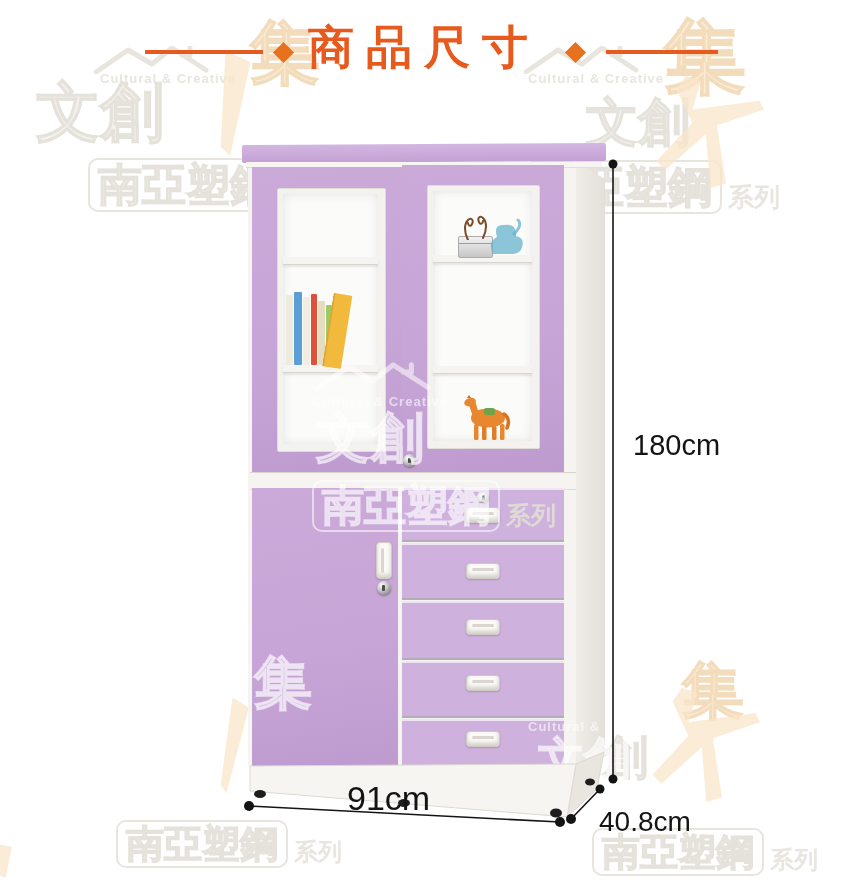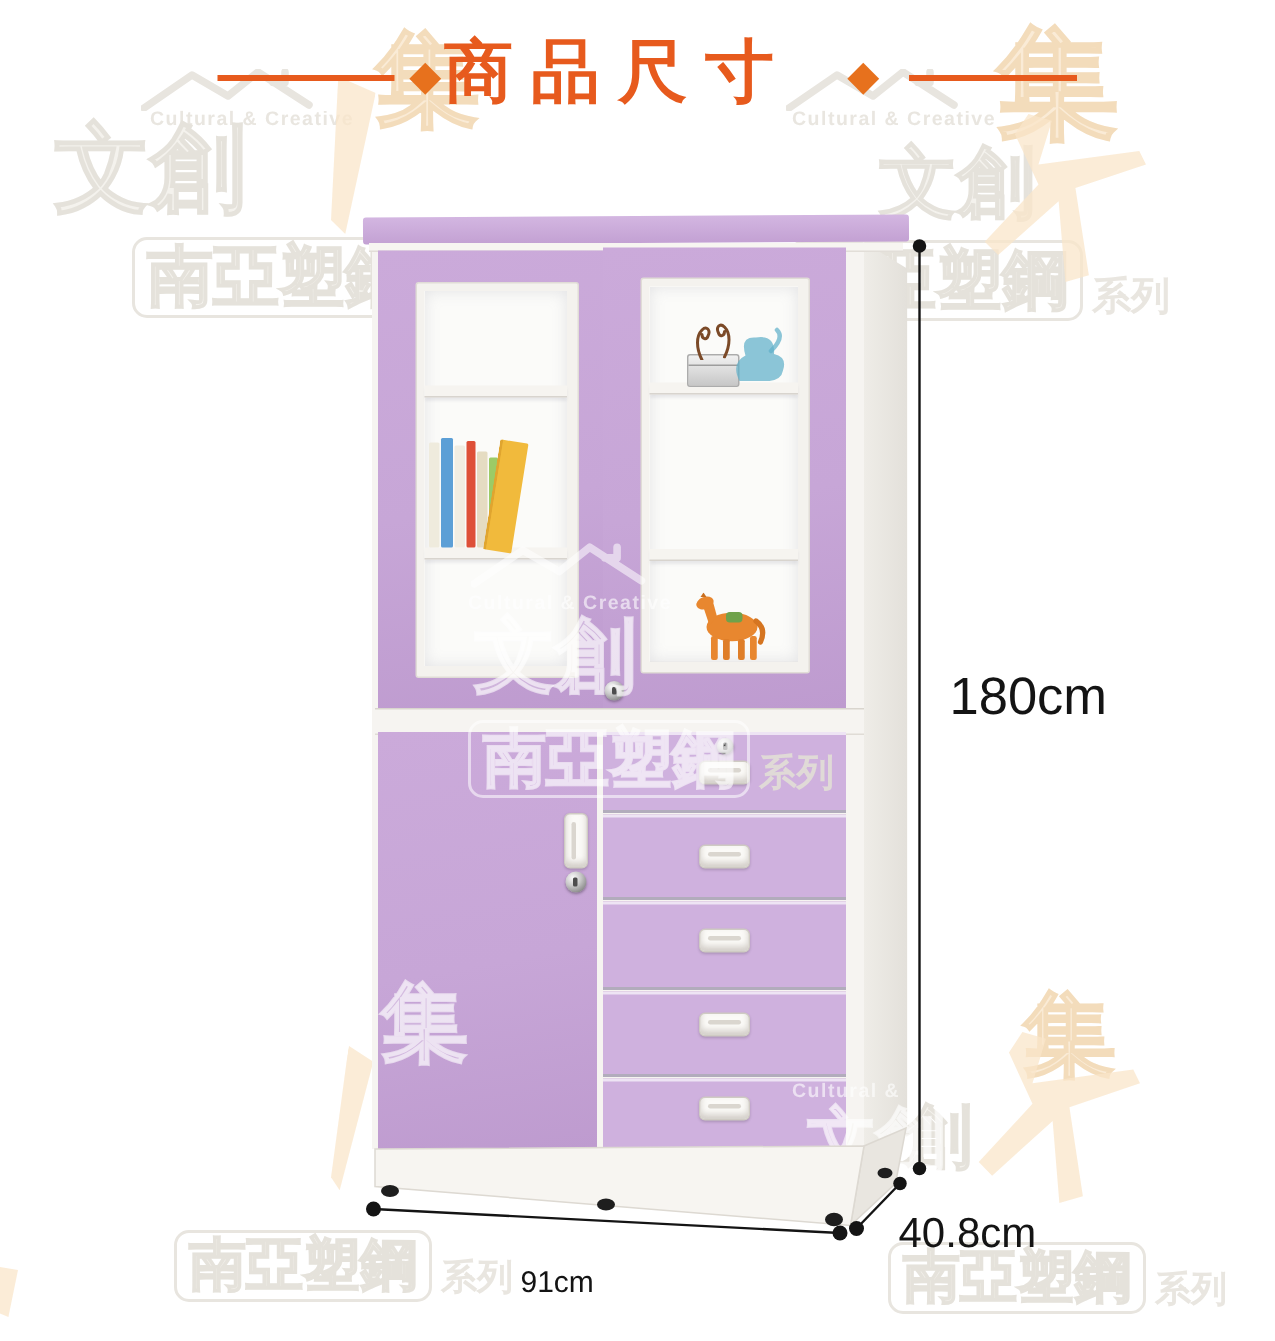--- a/index.html
+++ b/index.html
@@ -22,21 +22,21 @@
   .wm-bar{clip-path:polygon(0 0,100% 8%,60% 100%,20% 92%);}
   .wm-white{color:rgba(255,255,255,.25);-webkit-text-stroke:1.4px rgba(255,255,255,.6);}
   .wm-en-white{color:rgba(255,255,255,.6);}
   .wm-brandbox.white .big{color:rgba(255,255,255,.18);-webkit-text-stroke:1.4px rgba(255,255,255,.6);border-color:rgba(255,255,255,.55);}
   .wm-brandbox.white .small{color:rgba(224,220,214,.95);}
 
   
   .header{position:absolute;inset:0;z-index:4;pointer-events:none;}
   .h-line{position:absolute;height:4px;background:#E75A1D;}
   .h-diamond{position:absolute;width:15px;height:15px;background:#E7711D;transform:rotate(45deg);}
-  .h-title{position:absolute;left:296px;top:22px;width:256px;text-align:left;
+  .h-title{position:absolute;left:296px;top:22px;width:256px;text-align:center;
            font-size:46px;font-weight:bold;color:#E75A1D;letter-spacing:12px;line-height:1.1;white-space:nowrap;}
   .h-sub{position:absolute;left:0;right:0;top:93px;text-align:center;font-size:20px;color:#4E4E4E;letter-spacing:1px;}
 
   
   .cabinet{position:absolute;inset:0;z-index:1;}
   .slab{position:absolute;left:242px;top:144px;width:364px;height:18px;border-radius:2px;
         background:linear-gradient(180deg,#D3B6E1 0%,#C3A1D3 100%);transform:rotate(-.3deg);}
   .slab-strip{position:absolute;left:246px;top:162px;width:356px;height:5px;background:#F7F5F1;border-bottom:1px solid #E2DED8;}
   .side-panel{position:absolute;left:575px;top:161px;width:30px;height:604px;
         background:linear-gradient(90deg,#EFEDE8,#E3E0DA);
@@ -66,22 +66,22 @@
   .bk{display:block;border-radius:1px;}
   .lean-book{position:absolute;left:322px;top:292px;width:17px;height:74px;background:#F1BA3C;border-left:2px solid #E0A52F;
              transform:rotate(9deg);transform-origin:0 100%;border-radius:1px;}
   .silver-box{position:absolute;left:458px;top:236px;width:33px;height:20px;border:1px solid #ACACAC;border-radius:2px;
               background:linear-gradient(180deg,#F1F1F1 0%,#C7C7C7 100%);}
   .silver-box::after{content:'';position:absolute;left:0;top:6px;width:100%;height:1px;background:#9d9d9d;}
 
   
   .overlay{position:absolute;inset:0;z-index:4;pointer-events:none;}
   .dim-label{position:absolute;z-index:5;color:#141414;font-weight:normal;white-space:nowrap;}
-  .lab-h{left:633px;top:429px;font-size:35px;margin-top:16px;}
-  .lab-w{left:347px;top:844px;font-size:20px;}
+  .lab-h{left:633px;top:429px;font-size:29px;}
+  .lab-w{left:347px;top:779px;font-size:34px;}
   .lab-d{left:599px;top:806px;font-size:28px;}
 
   .note{position:absolute;left:10px;top:795px;width:222px;height:86px;background:#7A7A7A;border-radius:22px;
         z-index:6;color:#fff;font-size:24px;line-height:34px;padding:9px 0 0 23px;box-sizing:border-box;letter-spacing:1px;}
 </style>
 </head>
 <body>
 
 <div class="stage">
 

